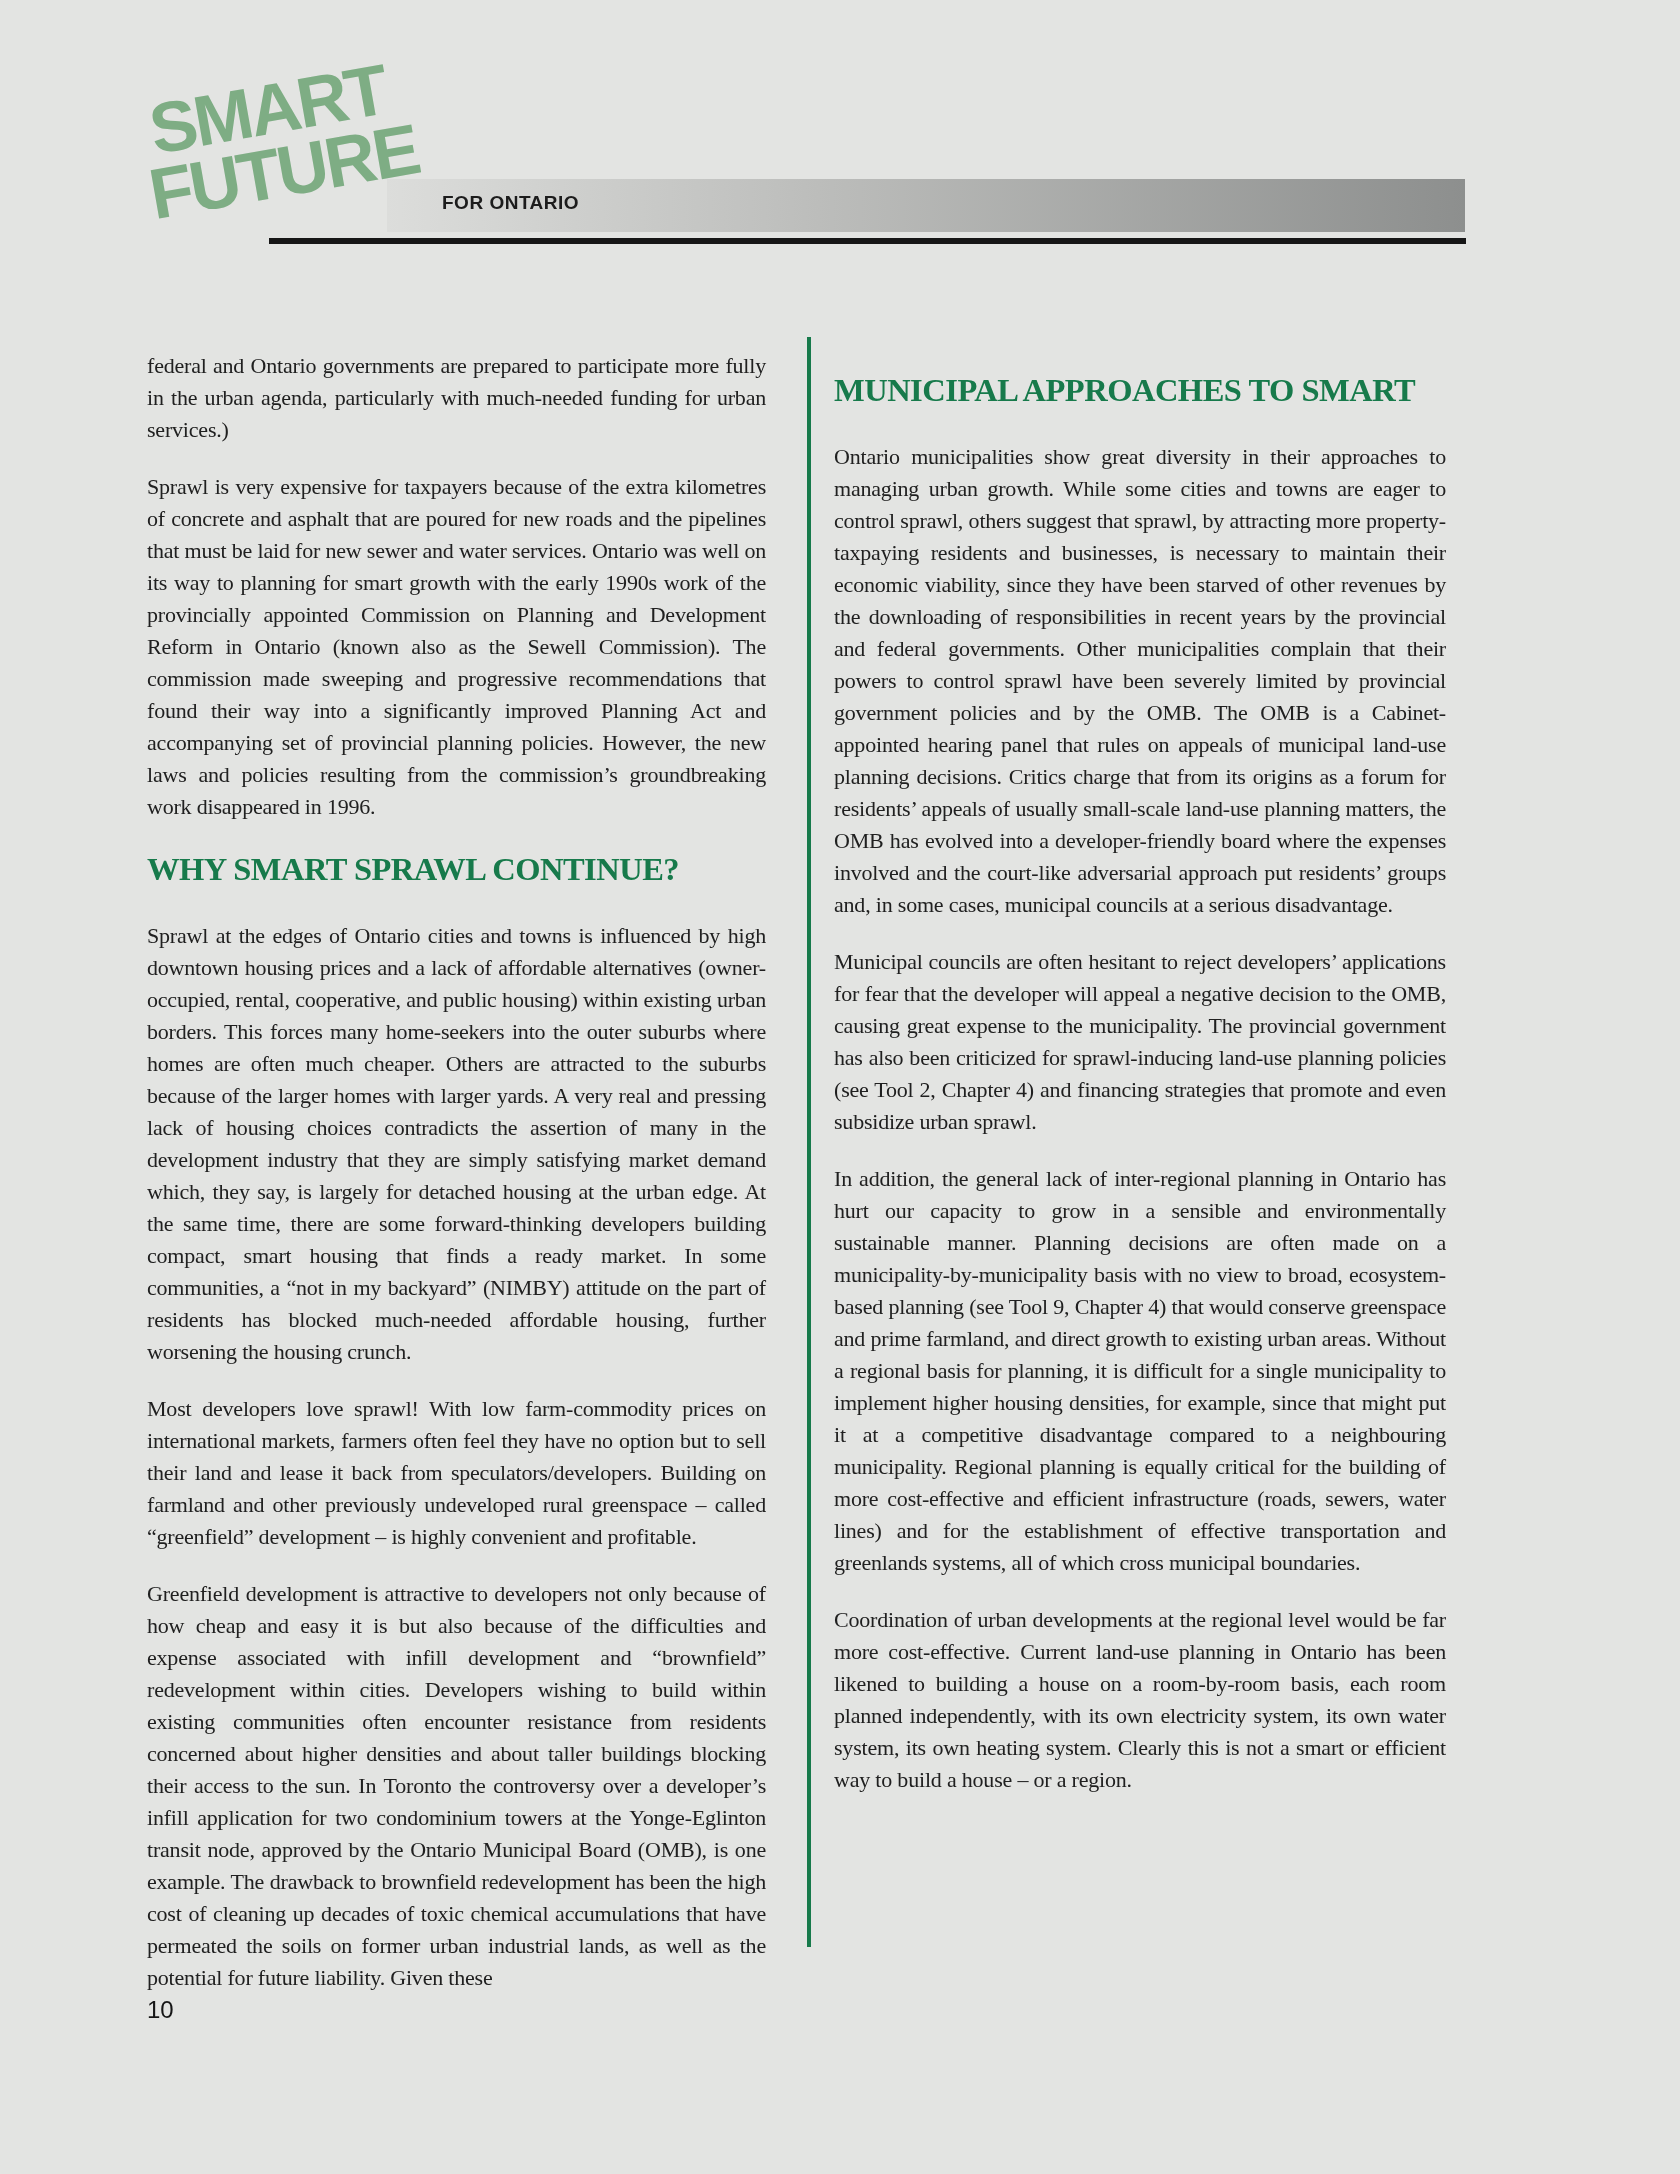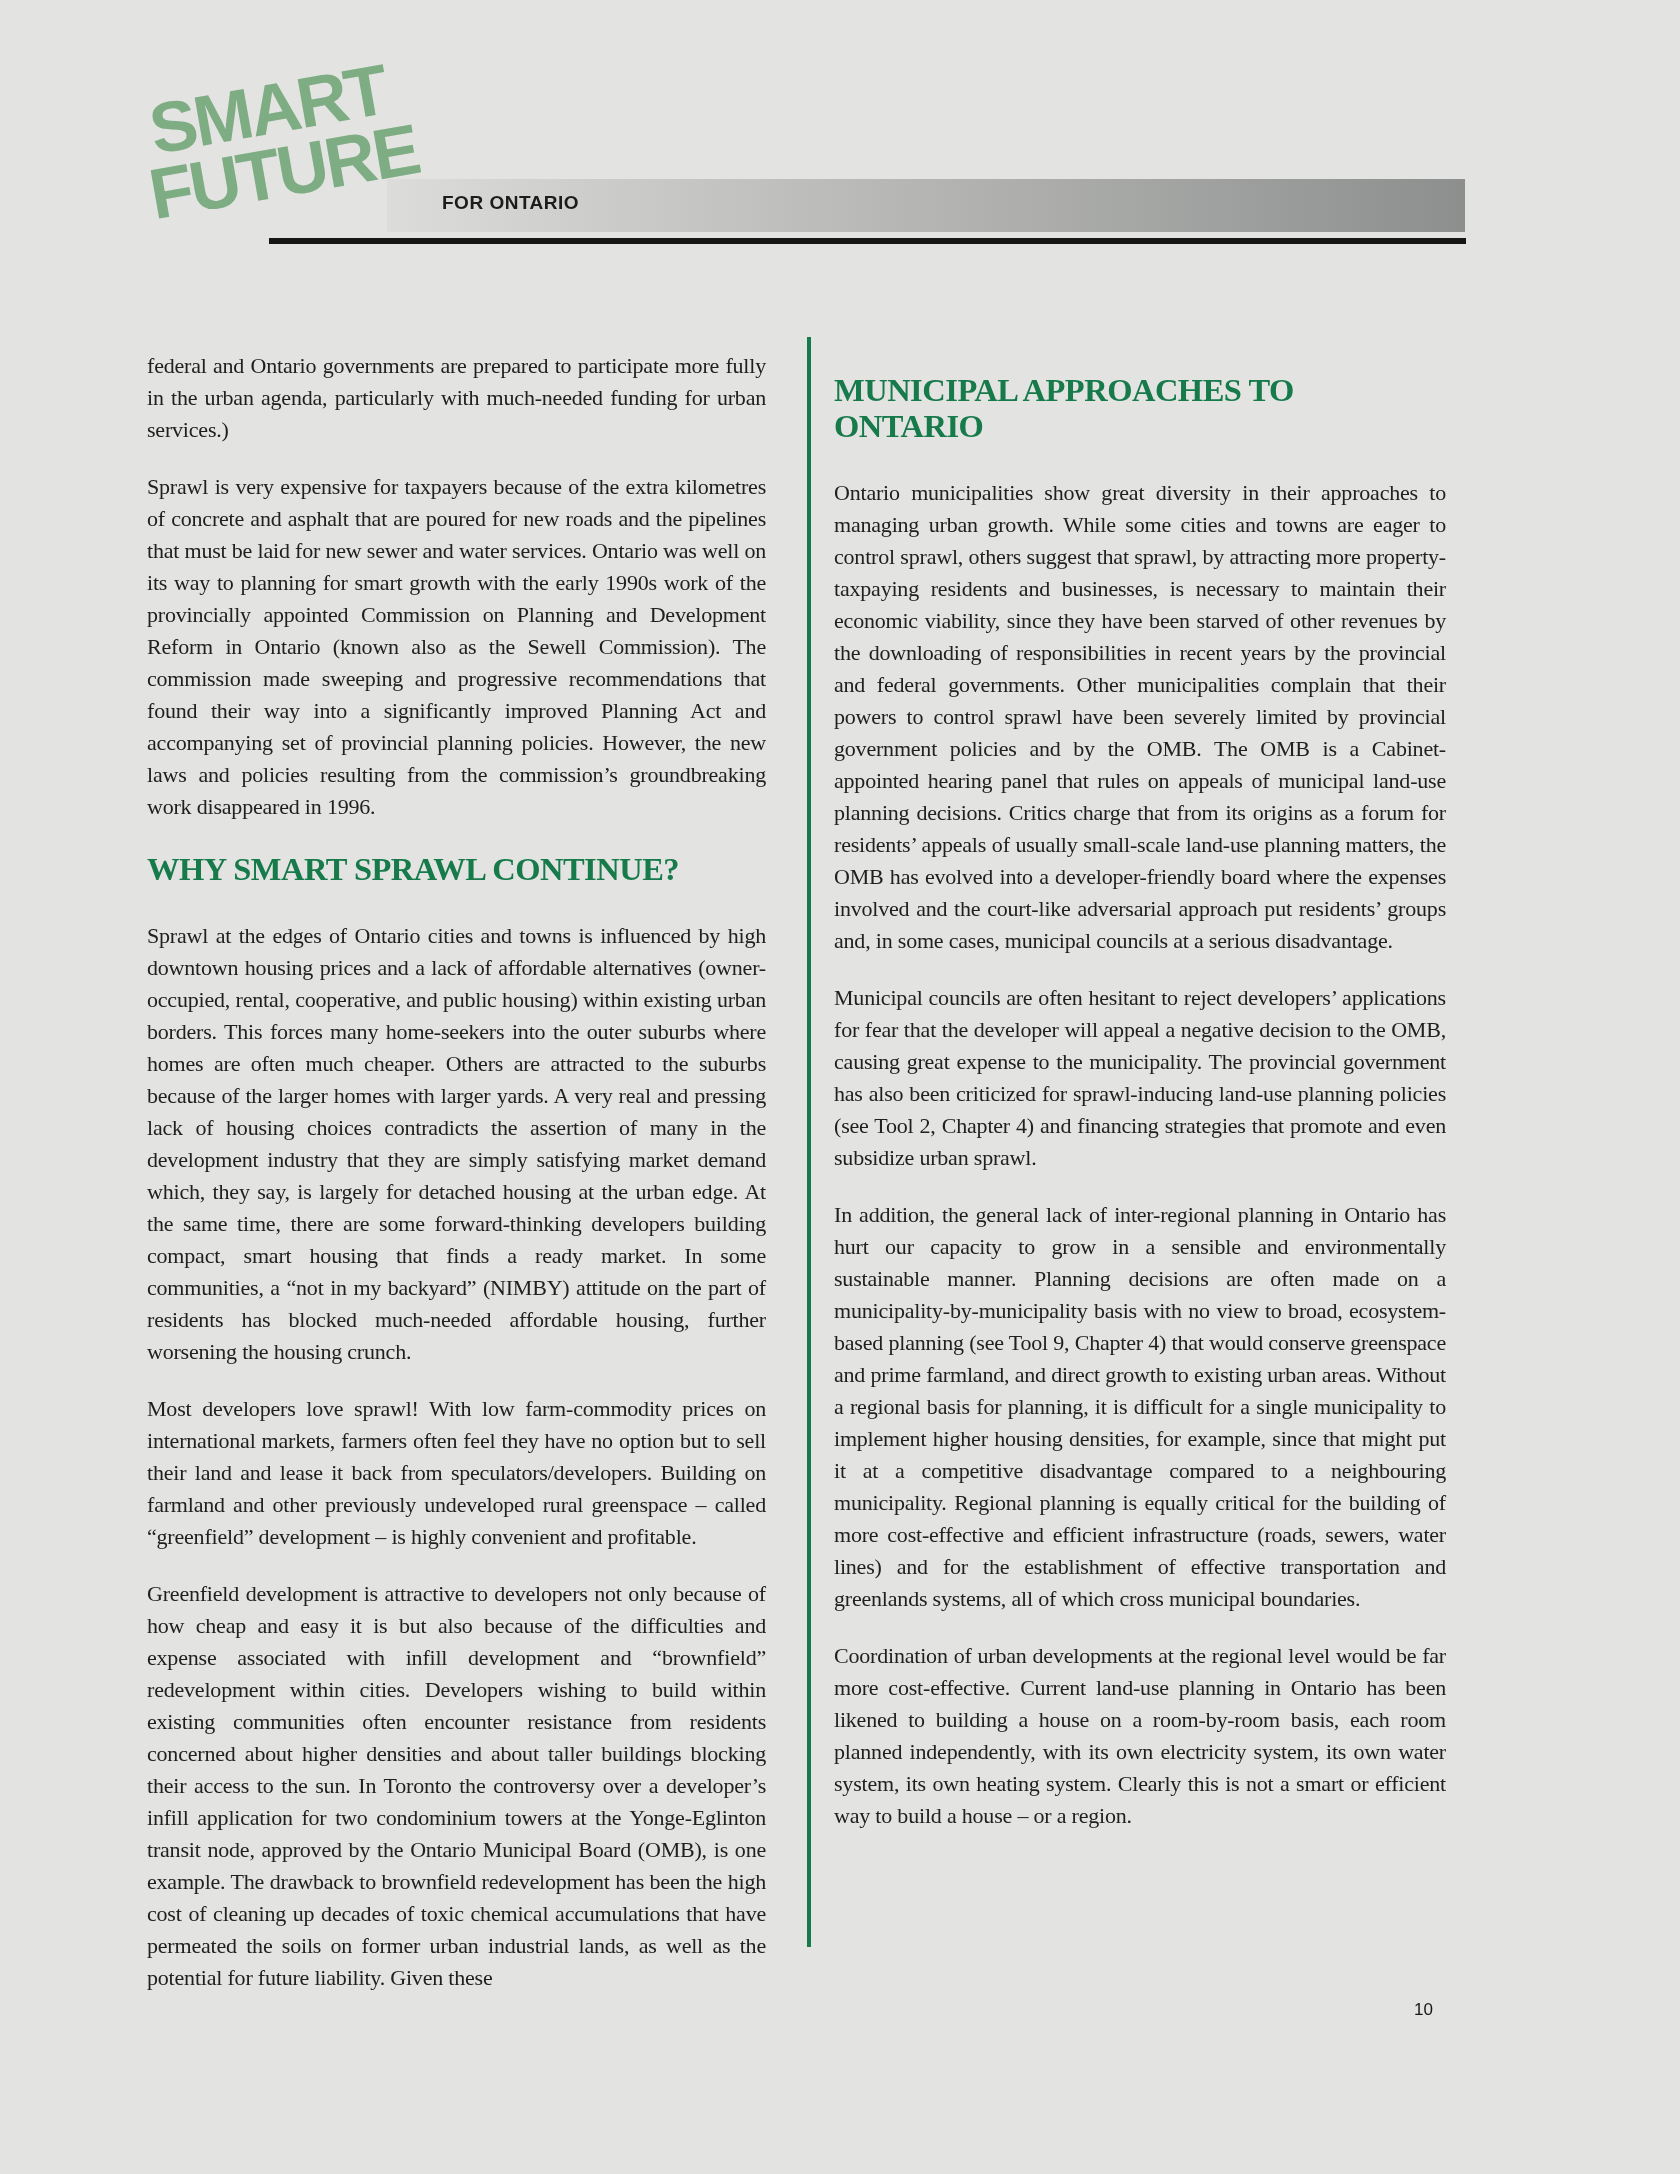--- a/index.html
+++ b/index.html
@@ -48,24 +48,24 @@
     font-size:32.5px;line-height:1.1;
     color:#177a4b;letter-spacing:-0.5px;
   }
   .col-right .section-heading{margin-top:23px;}
   .column-divider{
     position:absolute;left:807px;top:337px;width:3.8px;height:1610px;
     background:#177a4b;
   }
   
   .page-number{
-    position:absolute;left:135px;top:1994px;width:1298px;
-    text-align:right;
+    position:absolute;left:147px;top:1994px;width:1298px;
+    text-align:left;
     font-family:"Liberation Sans",sans-serif;
-    font-size:17px;line-height:31px;color:#161616;
+    font-size:24px;line-height:31px;color:#161616;
   }
 </style>
 </head>
 <body>
 
 <div class="page">
 
   <header>
     <div class="gradient-bar"></div>
     <div class="tagline">FOR ONTARIO</div>
@@ -81,21 +81,21 @@
     <p>Sprawl is very expensive for taxpayers because of the extra kilometres of concrete and asphalt that are poured for new roads and the pipelines that must be laid for new sewer and water services. Ontario was well on its way to planning for smart growth with the early 1990s work of the provincially appointed Commission on Planning and Development Reform in Ontario (known also as the Sewell Commission). The commission made sweeping and progressive recommendations that found their way into a significantly improved Planning Act and accompanying set of provincial planning policies. However, the new laws and policies resulting from the commission’s groundbreaking work disappeared in 1996.</p>
     <h2 class="section-heading">WHY SMART SPRAWL CONTINUE?</h2>
     <p>Sprawl at the edges of Ontario cities and towns is influenced by high downtown housing prices and a lack of affordable alternatives (owner-occupied, rental, cooperative, and public housing) within existing urban borders. This forces many home-seekers into the outer suburbs where homes are often much cheaper. Others are attracted to the suburbs because of the larger homes with larger yards. A very real and pressing lack of housing choices contradicts the assertion of many in the development industry that they are simply satisfying market demand which, they say, is largely for detached housing at the urban edge. At the same time, there are some forward-thinking developers building compact, smart housing that finds a ready market. In some communities, a “not in my backyard” (NIMBY) attitude on the part of residents has blocked much-needed affordable housing, further worsening the housing crunch.</p>
     <p>Most developers love sprawl! With low farm-commodity prices on international markets, farmers often feel they have no option but to sell their land and lease it back from speculators/developers. Building on farmland and other previously undeveloped rural greenspace – called “greenfield” development – is highly convenient and profitable.</p>
     <p>Greenfield development is attractive to developers not only because of how cheap and easy it is but also because of the difficulties and expense associated with infill development and “brownfield” redevelopment within cities. Developers wishing to build within existing communities often encounter resistance from residents concerned about higher densities and about taller buildings blocking their access to the sun. In Toronto the controversy over a developer’s infill application for two condominium towers at the Yonge-Eglinton transit node, approved by the Ontario Municipal Board (OMB), is one example. The drawback to brownfield redevelopment has been the high cost of cleaning up decades of toxic chemical accumulations that have permeated the soils on former urban industrial lands, as well as the potential for future liability. Given these</p>
   </section>
 
   <div class="column-divider"></div>
 
   <section class="col col-right">
-    <h2 class="section-heading">MUNICIPAL APPROACHES TO ONTARIO</h2>
+    <h2 class="section-heading">MUNICIPAL APPROACHES TO SMART</h2>
     <p>Ontario municipalities show great diversity in their approaches to managing urban growth. While some cities and towns are eager to control sprawl, others suggest that sprawl, by attracting more property-taxpaying residents and businesses, is necessary to maintain their economic viability, since they have been starved of other revenues by the downloading of responsibilities in recent years by the provincial and federal governments. Other municipalities complain that their powers to control sprawl have been severely limited by provincial government policies and by the OMB. The OMB is a Cabinet-appointed hearing panel that rules on appeals of municipal land-use planning decisions. Critics charge that from its origins as a forum for residents’ appeals of usually small-scale land-use planning matters, the OMB has evolved into a developer-friendly board where the expenses involved and the court-like adversarial approach put residents’ groups and, in some cases, municipal councils at a serious disadvantage.</p>
     <p>Municipal councils are often hesitant to reject developers’ applications for fear that the developer will appeal a negative decision to the OMB, causing great expense to the municipality. The provincial government has also been criticized for sprawl-inducing land-use planning policies (see Tool 2, Chapter 4) and financing strategies that promote and even subsidize urban sprawl.</p>
     <p>In addition, the general lack of inter-regional planning in Ontario has hurt our capacity to grow in a sensible and environmentally sustainable manner. Planning decisions are often made on a municipality-by-municipality basis with no view to broad, ecosystem-based planning (see Tool 9, Chapter 4) that would conserve greenspace and prime farmland, and direct growth to existing urban areas. Without a regional basis for planning, it is difficult for a single municipality to implement higher housing densities, for example, since that might put it at a competitive disadvantage compared to a neighbouring municipality. Regional planning is equally critical for the building of more cost-effective and efficient infrastructure (roads, sewers, water lines) and for the establishment of effective transportation and greenlands systems, all of which cross municipal boundaries.</p>
     <p>Coordination of urban developments at the regional level would be far more cost-effective. Current land-use planning in Ontario has been likened to building a house on a room-by-room basis, each room planned independently, with its own electricity system, its own water system, its own heating system. Clearly this is not a smart or efficient way to build a house – or a region.</p>
   </section>
 
   <footer>
     <div class="page-number">10</div>
   </footer>
 

